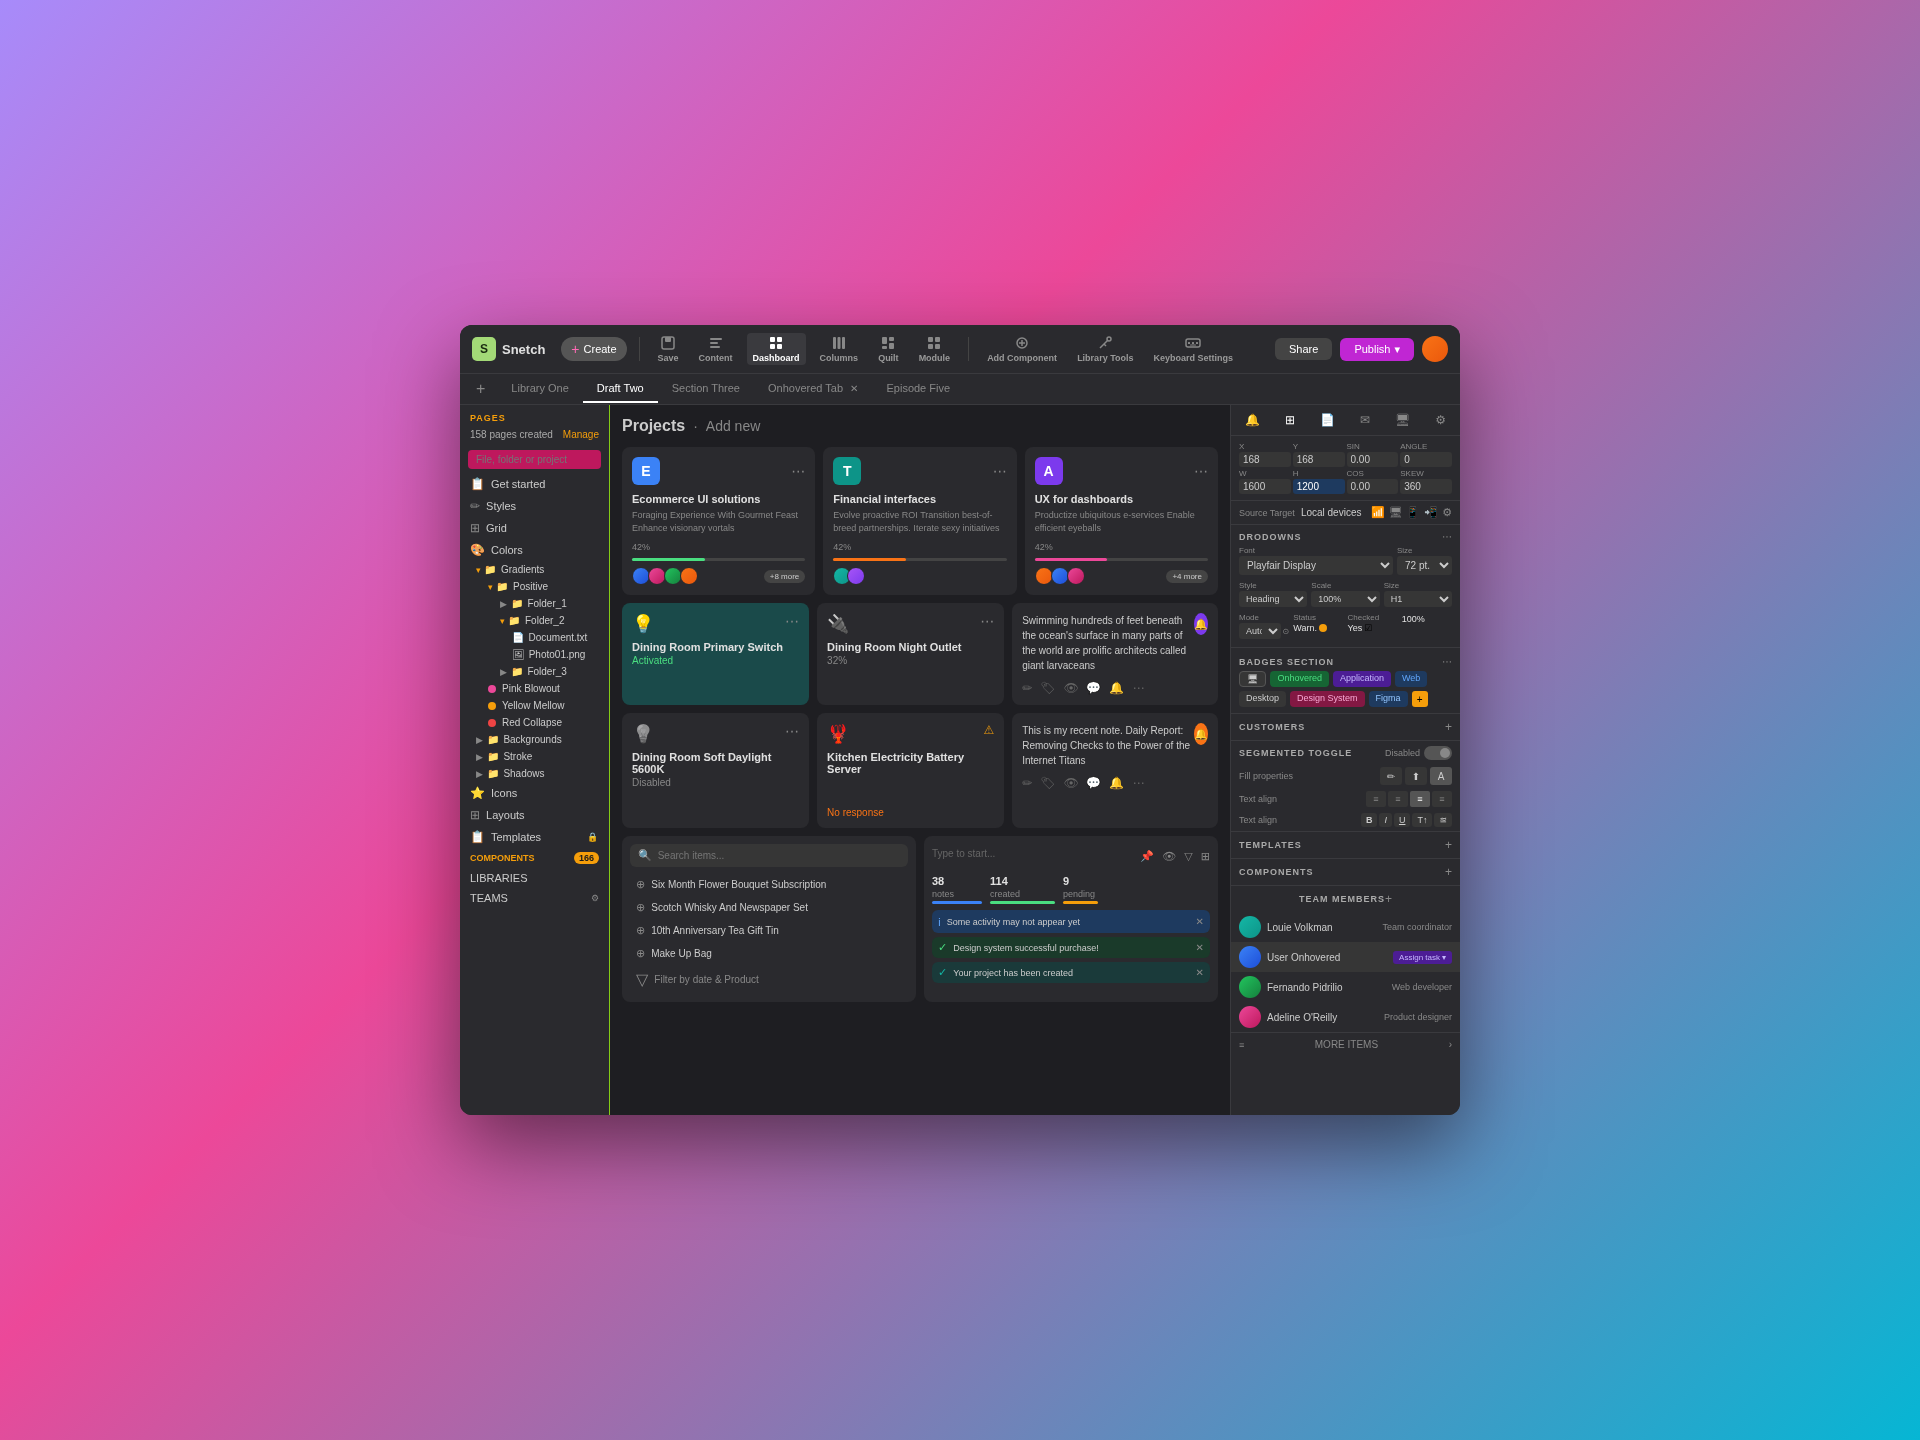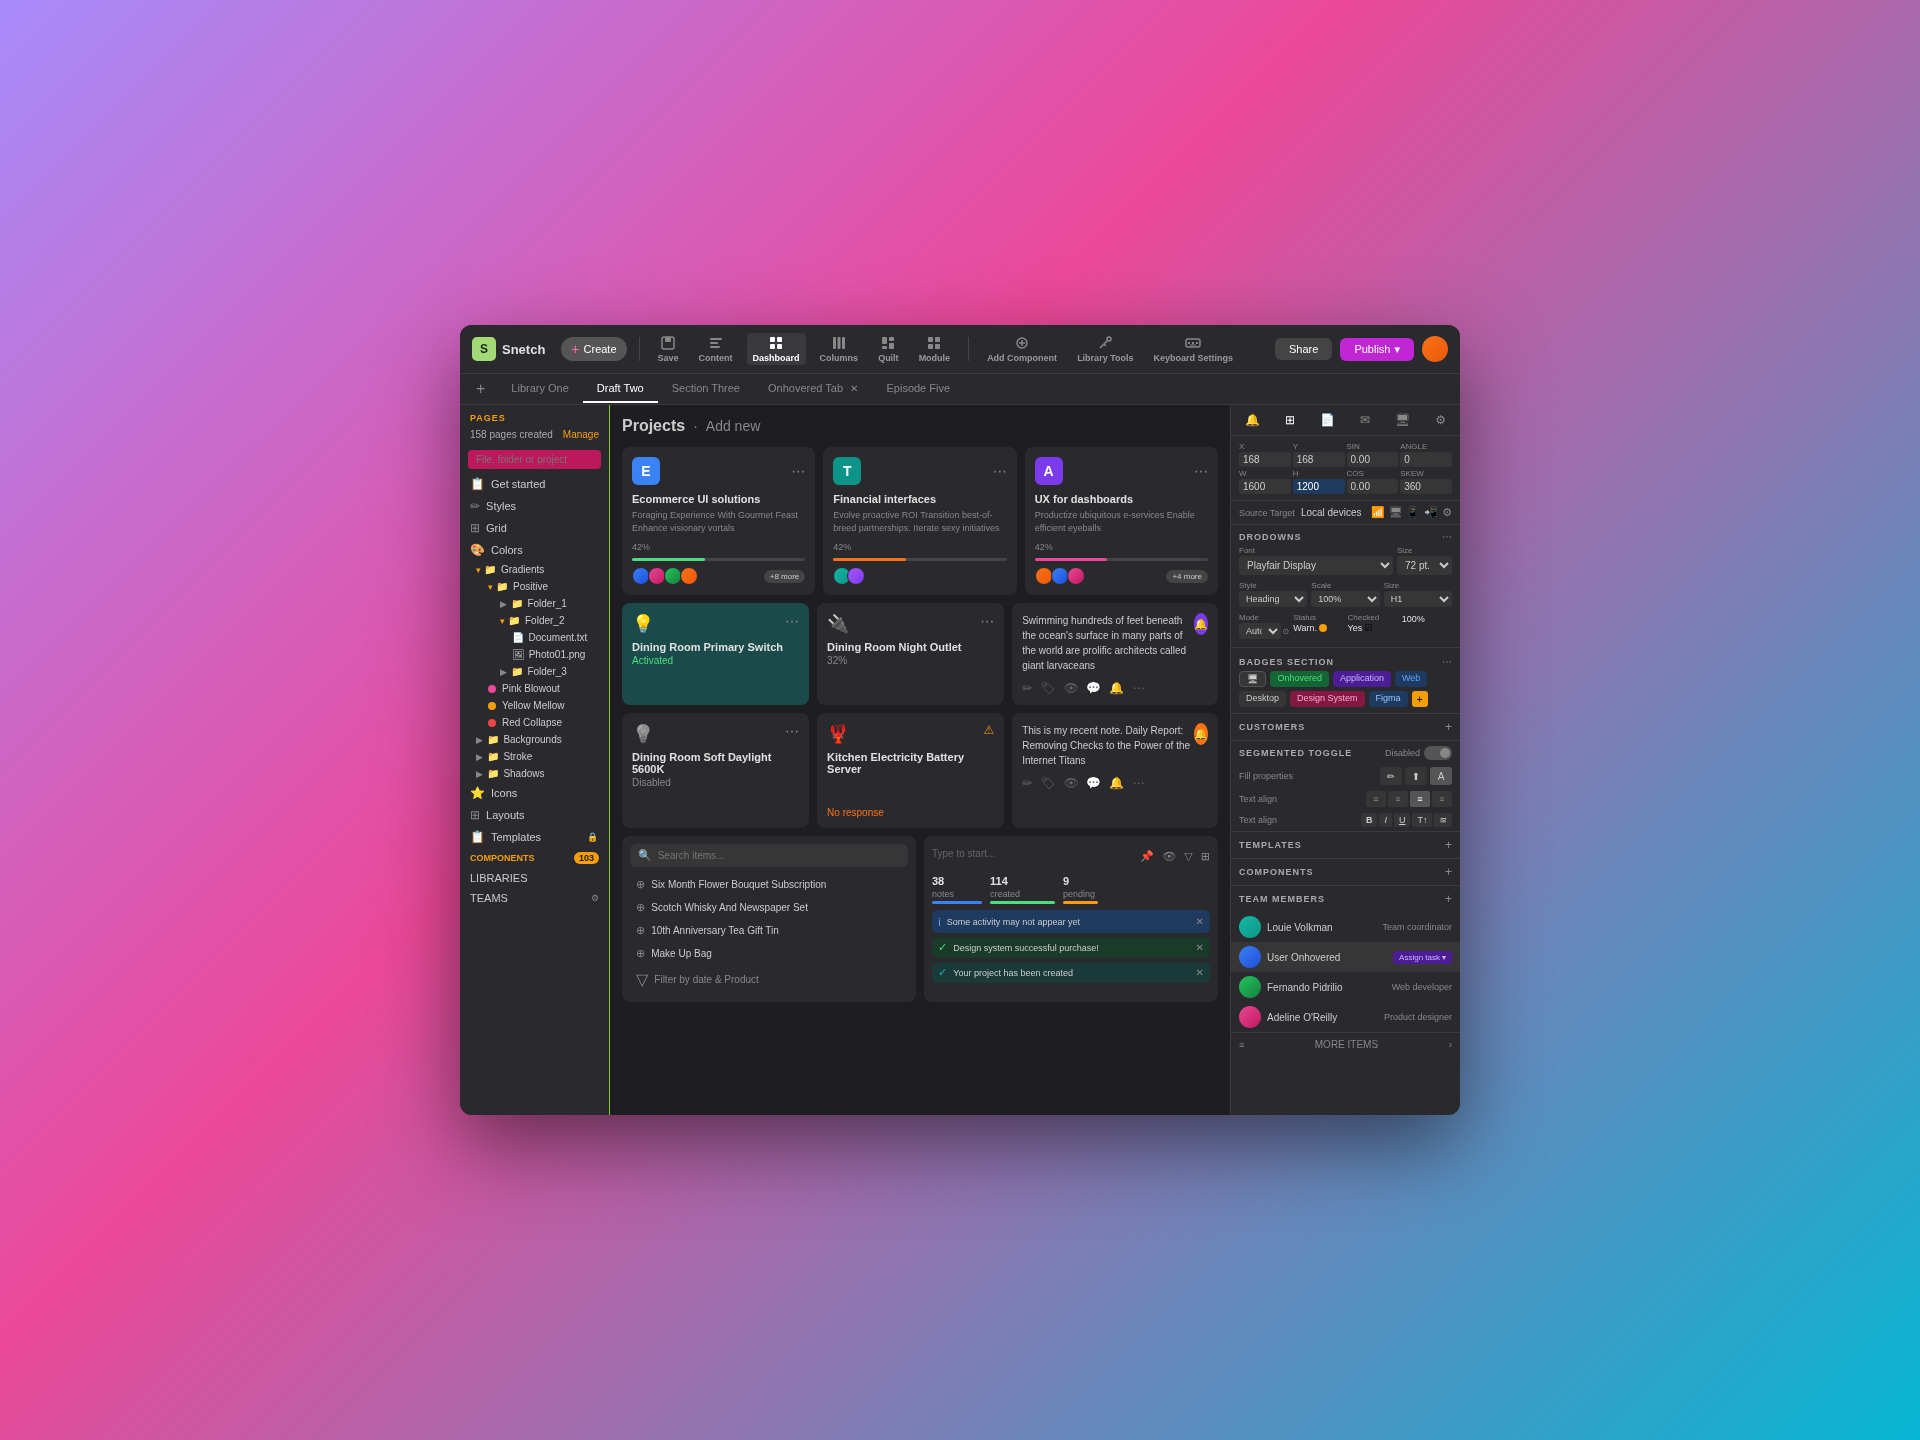--- a/index.html
+++ b/index.html
@@ -406,21 +406,21 @@
     .format-btn.underline { text-decoration: underline; }
     .templates-row {
       display: flex; align-items: center; justify-content: space-between;
       padding: 6px 8px; border-top: 1px solid #3a3a3e;
     }
     .components-panel-row {
       display: flex; align-items: center; justify-content: space-between;
       padding: 6px 8px; border-top: 1px solid #3a3a3e;
     }
     .team-members-header {
-      display: flex; align-items: center; justify-content: space-between;
+      display: flex; align-items: center; justify-content: center;
       padding: 6px 8px; border-top: 1px solid #3a3a3e;
     }
     .member-row {
       display: flex; align-items: center; gap: 6px;
       padding: 4px 8px; cursor: pointer;
     }
     .member-row.highlighted { background: #363636; }
     .member-avatar {
       width: 22px; height: 22px; border-radius: 50%;
       object-fit: cover; flex-shrink: 0;
@@ -658,21 +658,21 @@
         <span class="sidebar-item-label">Layouts</span>
       </div>
       <div class="sidebar-item">
         <span class="icon">📋</span>
         <span class="sidebar-item-label">Templates</span>
         <span style="color:#888;font-size:9px;margin-left:auto;">🔒</span>
       </div>
 
       <div class="sidebar-components">
         <span style="color:#f59e0b;font-size:9px;font-weight:700;">COMPONENTS</span>
-        <span class="components-count">103</span>
+        <span class="components-count">166</span>
       </div>
       <div class="sidebar-item">
         <span class="sidebar-item-label">LIBRARIES</span>
       </div>
       <div class="sidebar-item">
         <span class="sidebar-item-label">TEAMS</span>
         <span style="color:#888;font-size:9px;margin-left:auto;">⚙</span>
       </div>
     </div>
 

